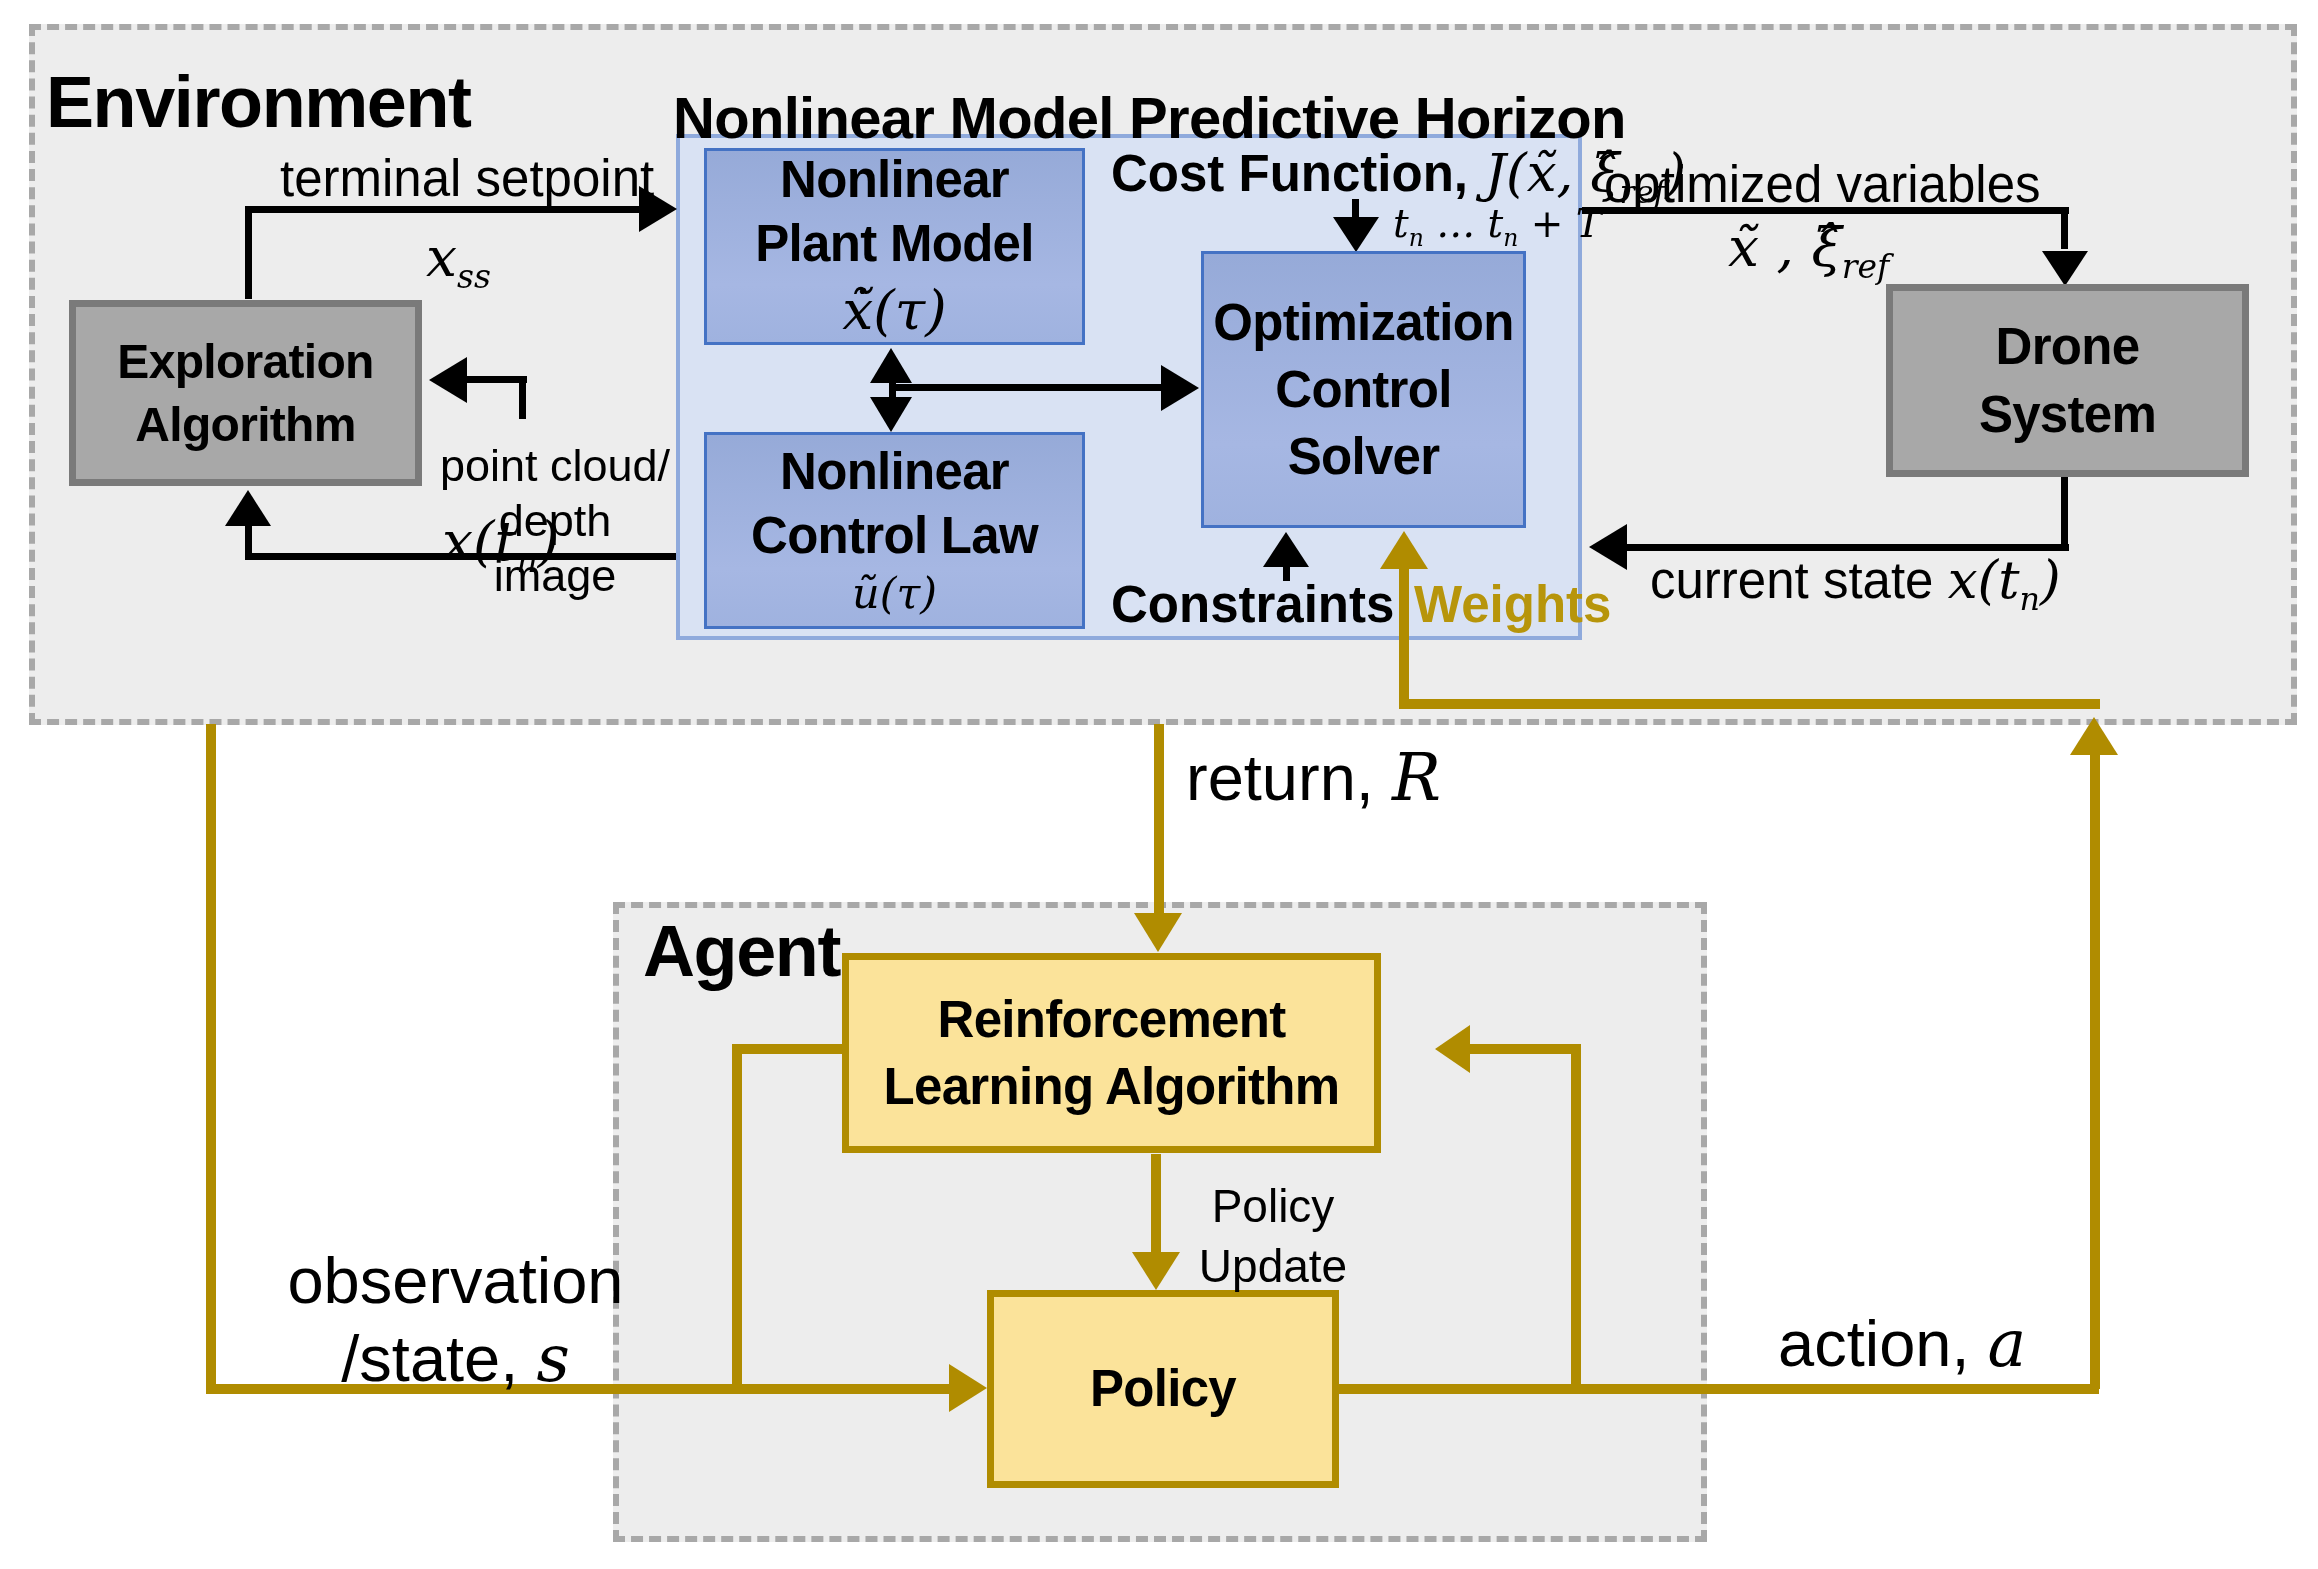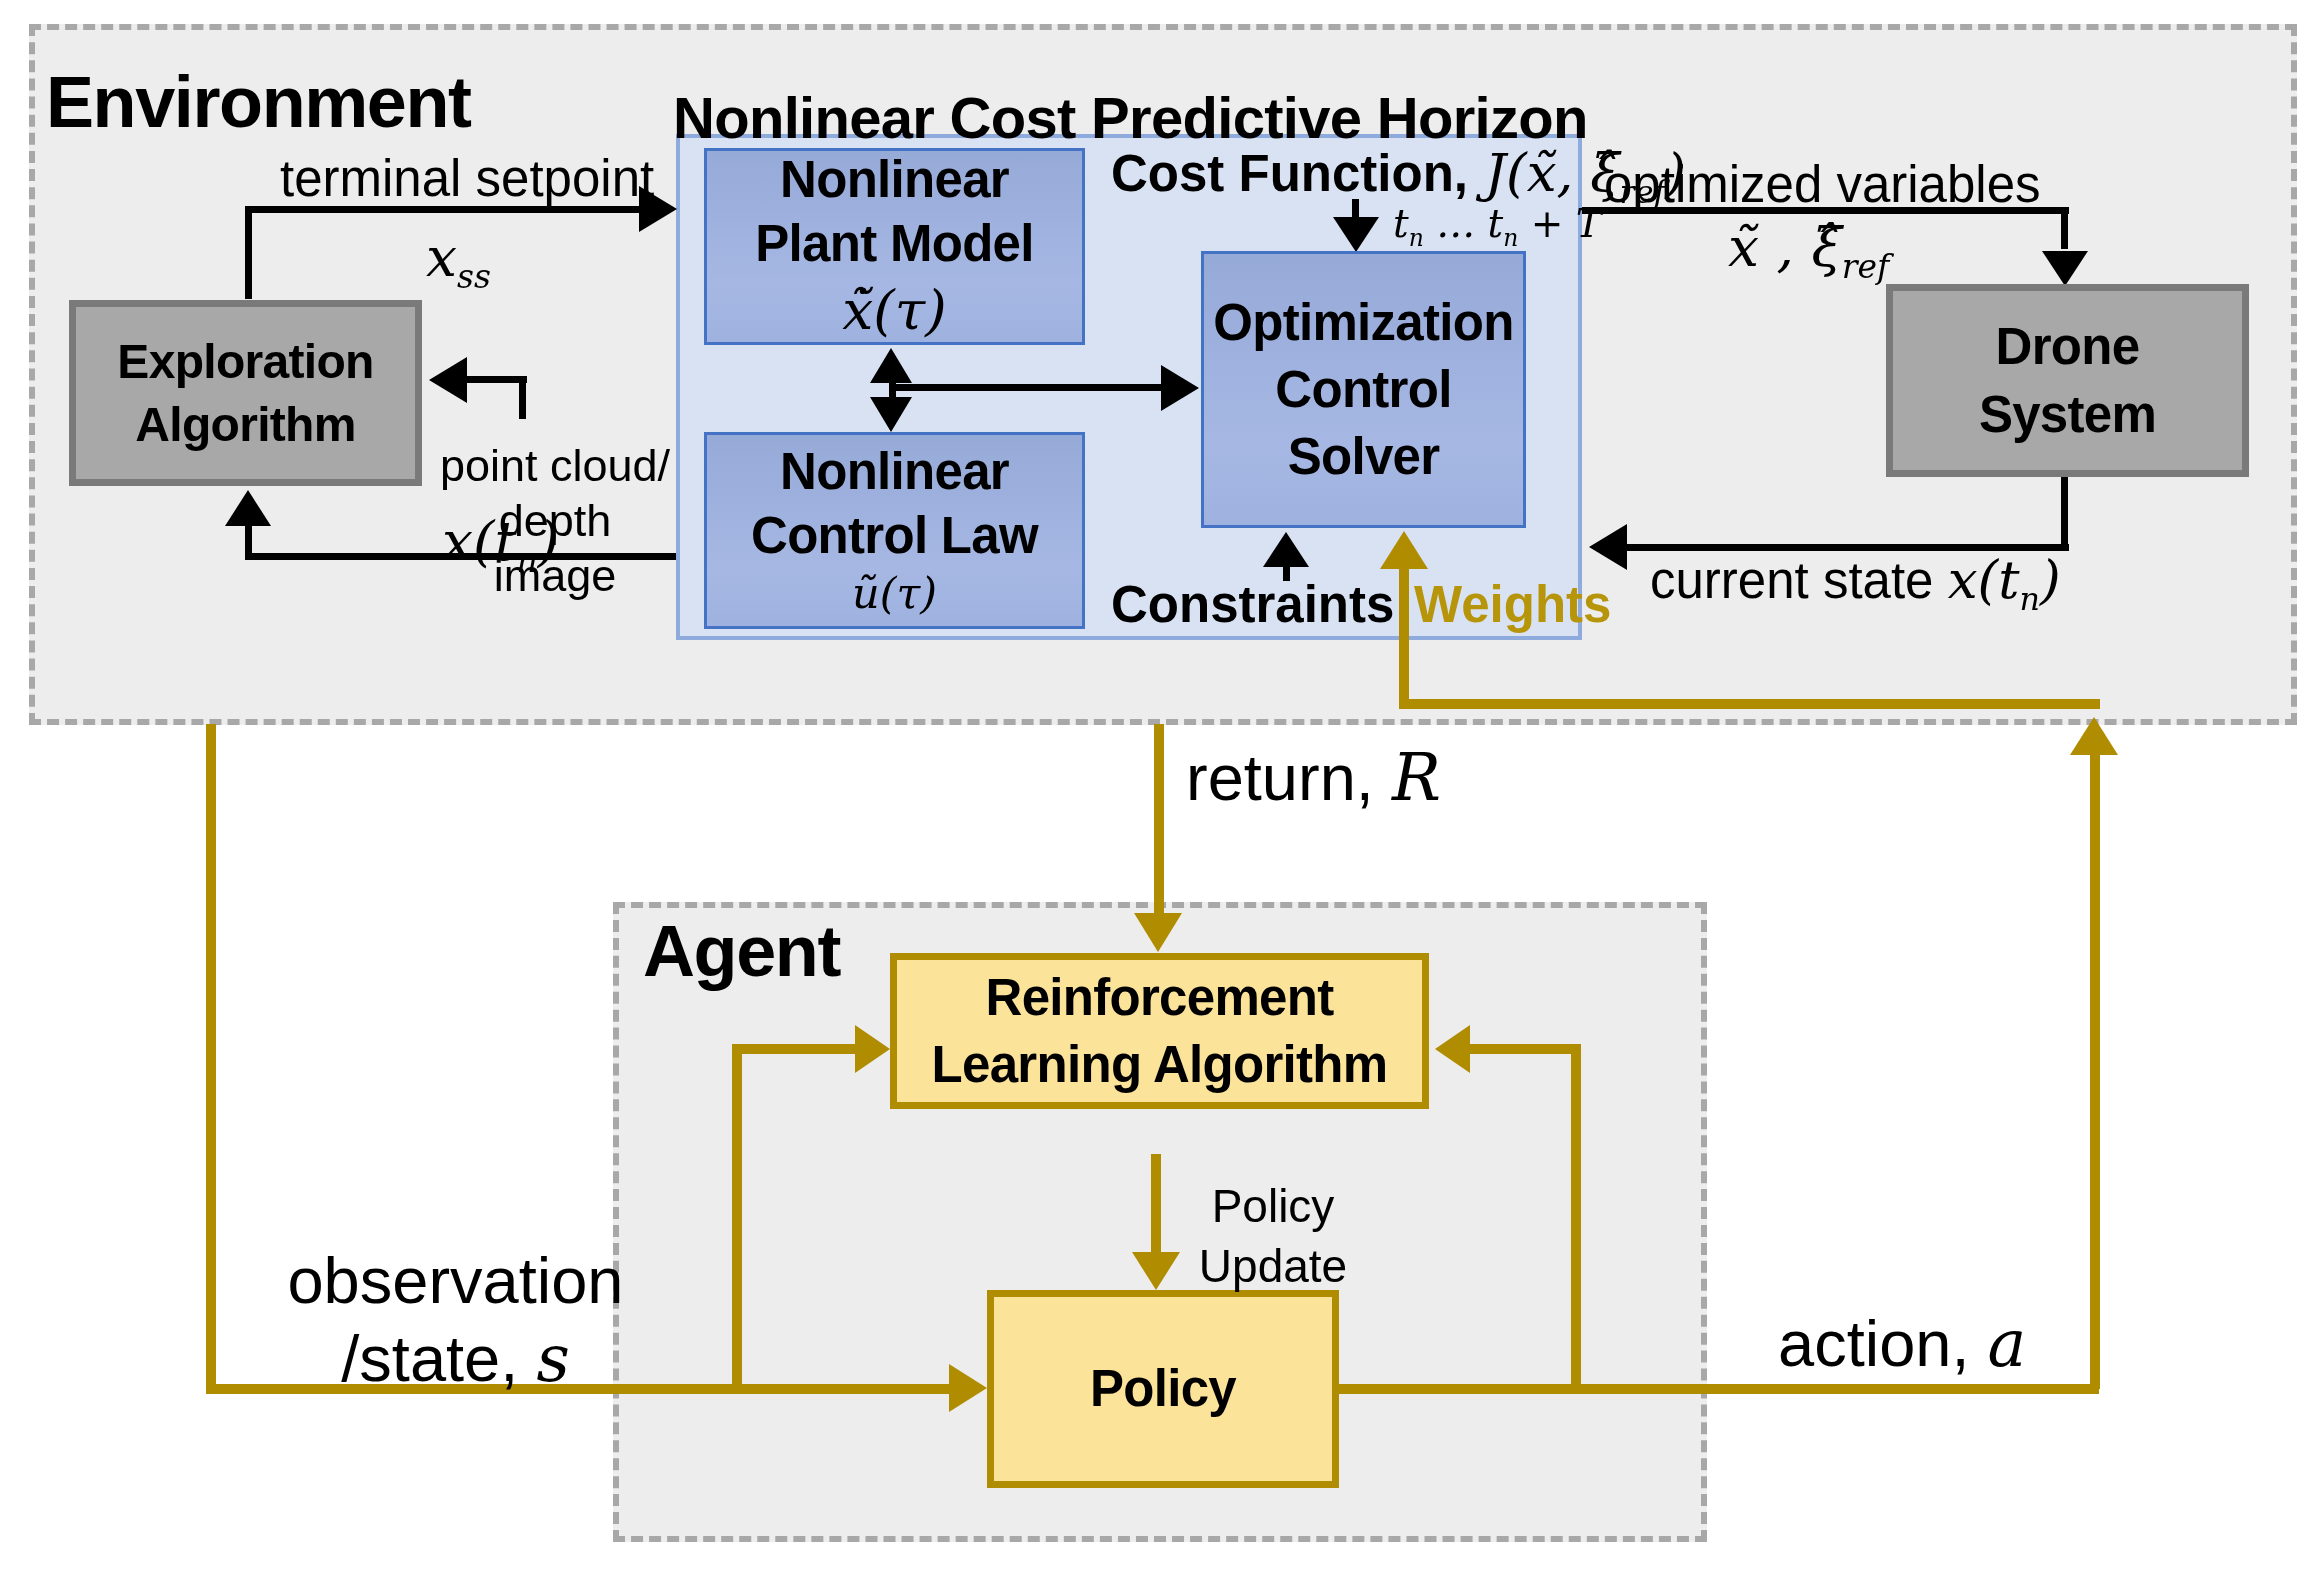--- a/index.html
+++ b/index.html
@@ -29,21 +29,21 @@
 
 <div id="canvas">
 
   <div class="region" style="left:29px;top:24px;width:2268px;height:701px;"></div>
   <div class="region" style="left:613px;top:902px;width:1094px;height:640px;"></div>
 
   <div class="region-label" style="left:46px;top:29px;margin-top:32px;">Environment</div>
   <div class="region-label" style="left:643px;top:910px;">Agent</div>
 
   <div class="panel" style="left:676px;top:134px;width:906px;height:506px;"></div>
-  <div class="lbl bold" style="left:673px;top:84px;font-size:58px;letter-spacing:-0.7px;">Nonlinear Cost Predictive Horizon</div>
+  <div class="lbl bold" style="left:673px;top:84px;font-size:58px;letter-spacing:-0.7px;">Nonlinear Model Predictive Horizon</div>
 
   <div class="vline" style="left:245px;top:209px;width:7.2px;height:90px;"></div>
   <div class="hline" style="left:245px;top:206px;width:394px;height:7.2px;"></div>
   <div class="ar" style="left:639px;top:186px;border-left:38px solid #000;border-top:23px solid transparent;border-bottom:23px solid transparent;"></div>
 
   <div class="hline" style="left:464px;top:376px;width:63px;height:7.2px;"></div>
   <div class="vline" style="left:519px;top:376px;width:7.2px;height:43px;"></div>
   <div class="ar" style="left:426px;top:357px;border-right:38px solid #000;border-top:23px solid transparent;border-bottom:23px solid transparent;"></div>
 
   <div class="hline" style="left:245px;top:553px;width:431px;height:7.2px;"></div>
@@ -117,21 +117,21 @@
     <div>Control Law</div>
     <div class="m" style="font-size:43px;">ũ(τ)</div>
   </div>
 
   <div class="box bluebox" style="left:1201px;top:251px;width:325px;height:277px;">
     <div>Optimization</div>
     <div>Control</div>
     <div>Solver</div>
   </div>
 
-  <div class="box yellowbox" style="left:890px;top:953px;width:539px;height:156px;">
+  <div class="box yellowbox" style="left:842px;top:953px;width:539px;height:200px;">
     <div>Reinforcement</div>
     <div>Learning Algorithm</div>
   </div>
 
   <div class="box yellowbox" style="left:987px;top:1290px;width:352px;height:198px;">
     <div>Policy</div>
   </div>
 
   <div class="lbl" style="left:280px;top:149px;">terminal setpoint</div>
 

